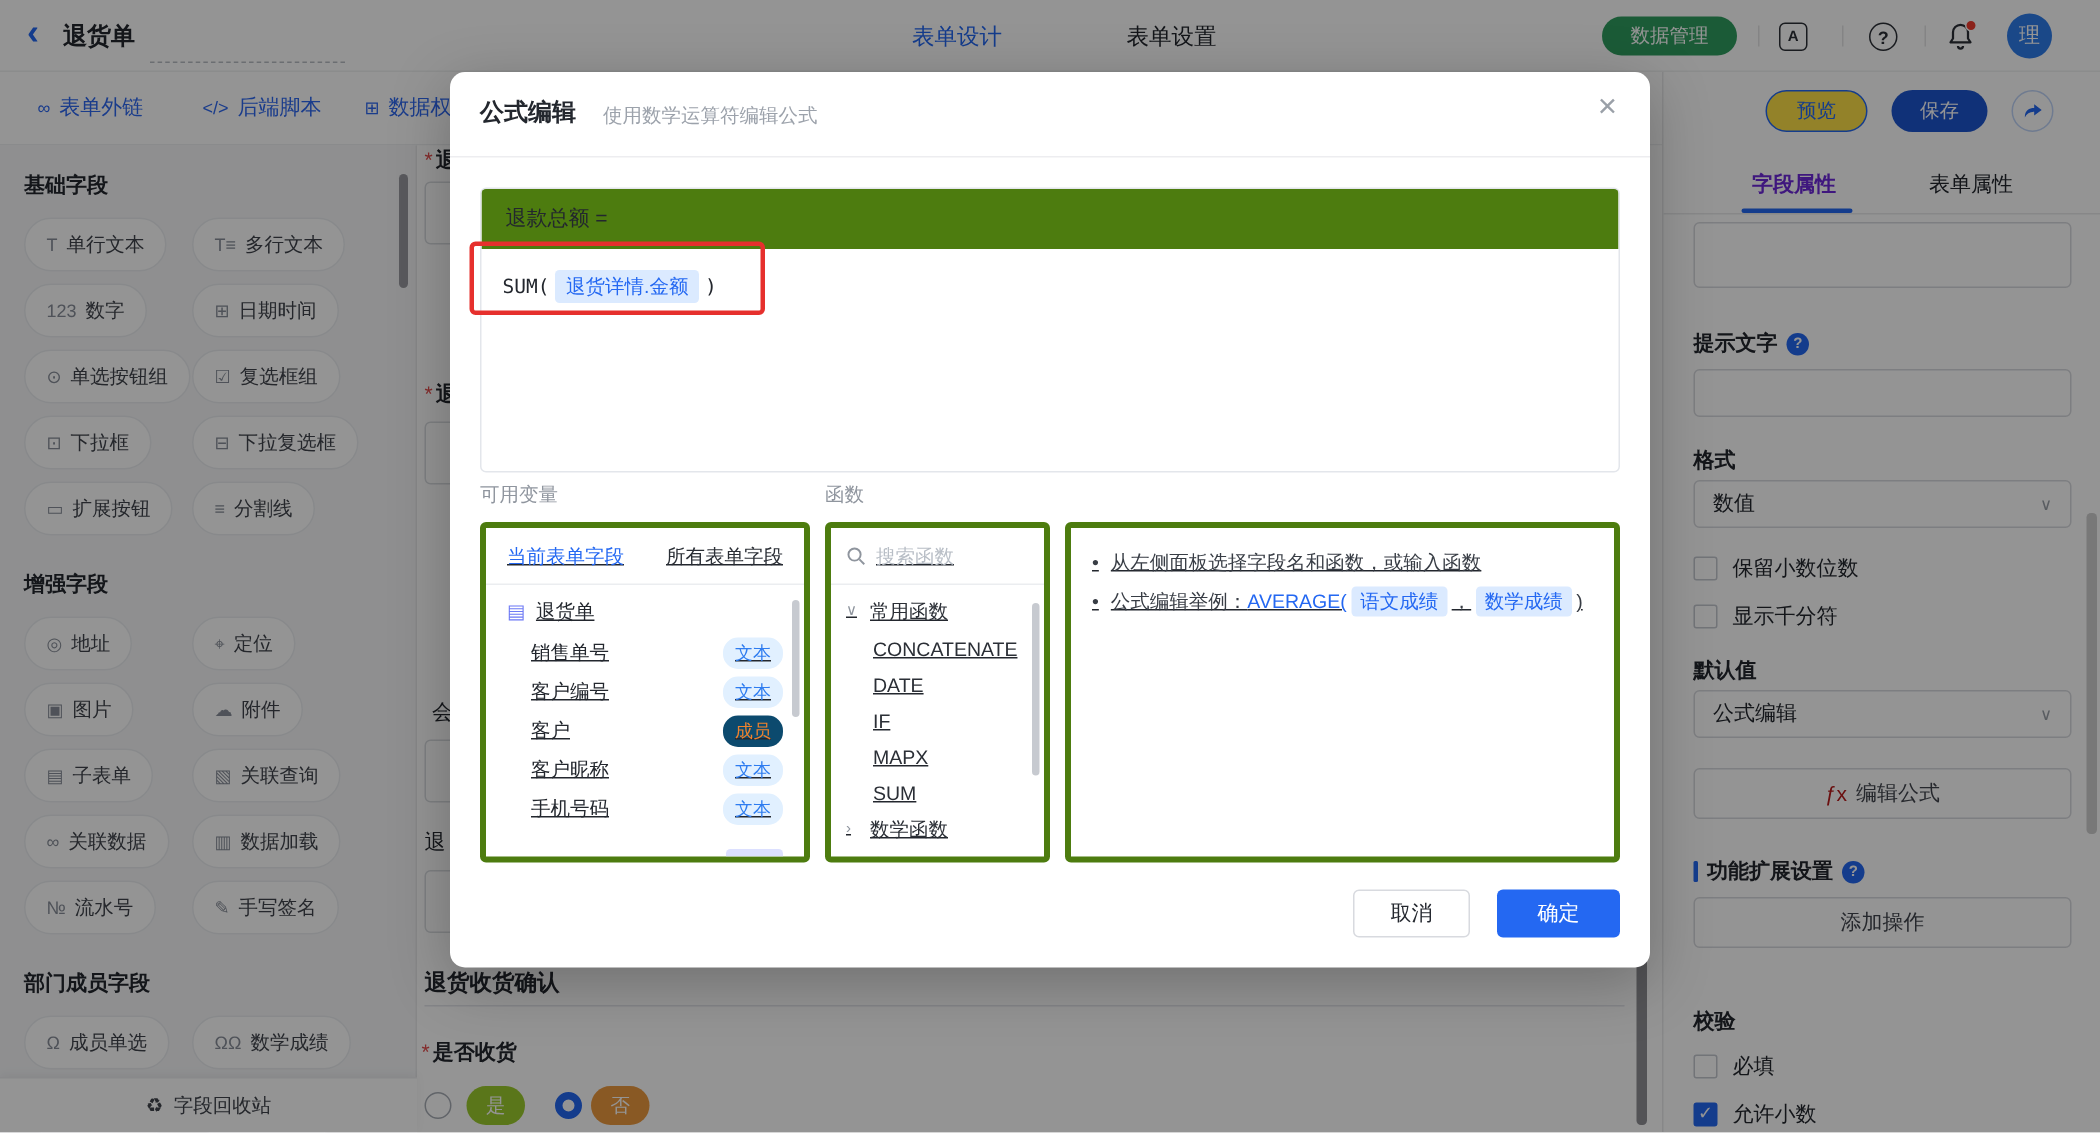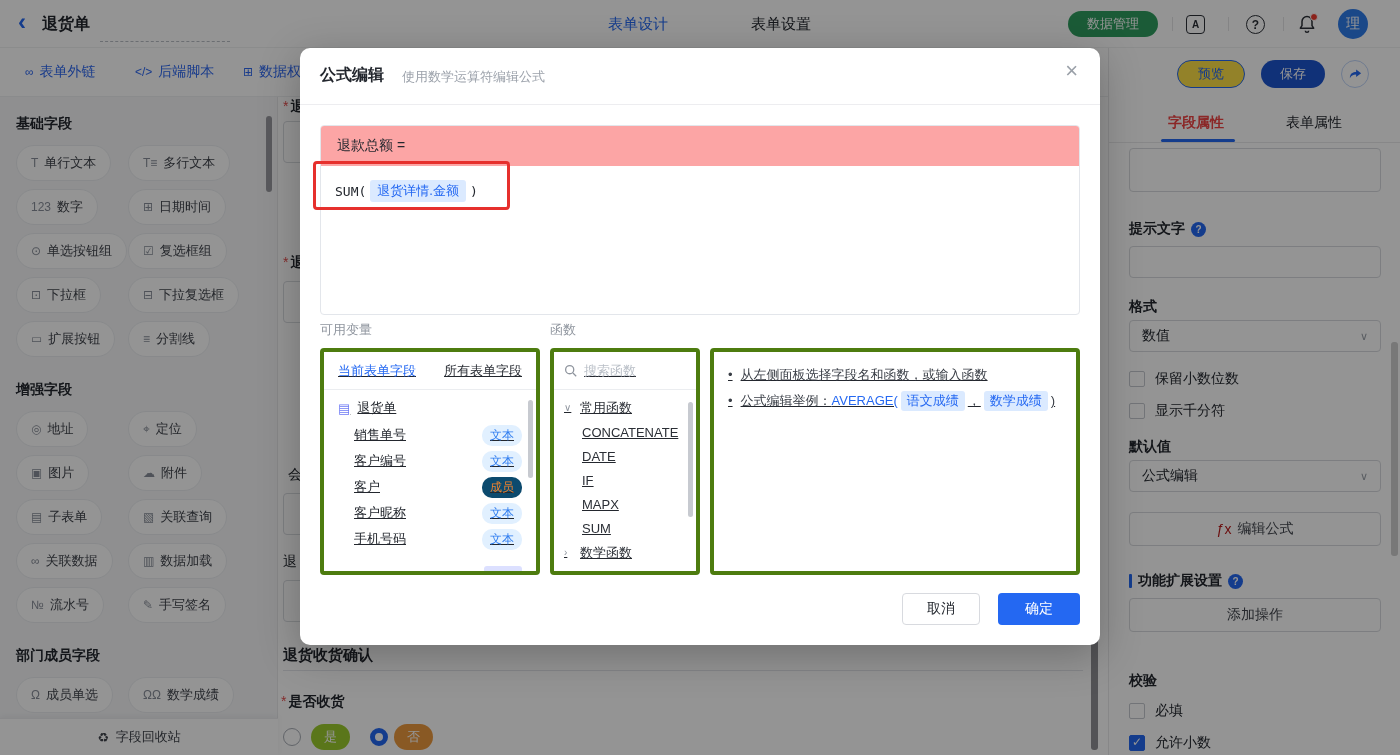--- a/index.html
+++ b/index.html
@@ -54,21 +54,21 @@
   .radio-row { position:absolute; left:5px; top:627px; display:flex; align-items:center; }
   .radio { width:18px; height:18px; border-radius:50%; background:#fff; }
   .radio.off { border:1.5px solid #a8adb5; }
   .radio.on { border:5px solid #2468f2; }
   .opt-pill { height:26px; border-radius:13px; padding:0 13px; color:#fff; font-size:13px; display:flex; align-items:center; }
   .cv-thumb { position:absolute; left:813px; top:138px; width:7px; height:515px; background:#8f8f94; border-radius:3px; }
 
   
   .rpanel { position:absolute; left:1108px; top:48px; width:292px; height:707px; background:#fff; border-left:1px solid #e8e9eb; z-index:1; }
   .rp-tab { position:absolute; top:66px; font-size:14px; }
-  .rp-tab.active { color:#ef4444; font-weight:600; }
+  .rp-tab.active { color:#6d28d9; font-weight:600; }
   .rp-tab.idle { color:#23272e; }
   .rp-underline { position:absolute; left:52px; top:91px; width:74px; height:3px; background:#2468f2; border-radius:2px; }
   .rp-tabline { position:absolute; left:0; top:94px; width:292px; height:1px; background:#e8e9eb; }
   .rp-label { position:absolute; left:20px; font-size:14px; font-weight:600; color:#23272e; display:flex; align-items:center; gap:6px; }
   .rp-input { position:absolute; left:20px; width:252px; border:1px solid #d8dadf; border-radius:4px; background:#fff; }
   .rp-select { position:absolute; left:20px; width:252px; height:32px; border:1px solid #d8dadf; border-radius:4px; background:#fff; display:flex; align-items:center; padding:0 12px; font-size:14px; color:#23272e; }
   .rp-select .chev { margin-left:auto; color:#9aa0a8; font-size:11px; }
   .rp-btn { position:absolute; left:20px; width:252px; height:34px; border:1px solid #d8dadf; border-radius:4px; background:#fff; display:flex; align-items:center; justify-content:center; gap:6px; font-size:14px; color:#42464e; }
   .help-dot { width:15px; height:15px; border-radius:50%; background:#2468f2; color:#fff; font-size:10px; font-weight:700; display:inline-flex; align-items:center; justify-content:center; }
   .cb-group { position:absolute; left:20px; display:flex; flex-direction:column; gap:14px; }
@@ -80,21 +80,21 @@
   .rp-thumb { position:absolute; left:282px; top:294px; width:7px; height:214px; background:#cfcfcf; border-radius:3px; }
 
   
   .overlay { position:absolute; left:0; top:0; width:1400px; height:755px; background:rgba(0,0,0,.42); z-index:5; }
   .modal { position:absolute; left:300px; top:48px; width:800px; height:597px; background:#fff; border-radius:10px; z-index:10; box-shadow:0 10px 40px rgba(0,0,0,.25); }
   .m-title { position:absolute; left:20px; top:17px; font-size:16px; font-weight:700; color:#23272e; }
   .m-sub { position:absolute; left:102px; top:20px; font-size:13px; color:#9ca2ab; }
   .m-close { position:absolute; right:22px; top:12px; font-size:22px; color:#9aa0a8; line-height:1; }
   .m-hdiv { position:absolute; left:0; top:56px; width:800px; height:1px; background:#ededf0; }
   .f-box { position:absolute; left:20px; top:77px; width:760px; height:190px; border:1px solid #e3e6eb; border-radius:4px; overflow:hidden; }
-  .f-head { height:40px; background:#fca5a5; display:flex; align-items:center; padding:0 16px; font-size:14px; color:#23272e; }
+  .f-head { height:40px; background:#4d7c0f; display:flex; align-items:center; padding:0 16px; font-size:14px; color:#23272e; }
   .f-body { padding:14px; font-family:"DejaVu Sans Mono", monospace; font-size:13px; color:#23272e; display:flex; align-items:center; gap:4px; }
   .f-pill { background:#dbeaff; color:#2468f2; border-radius:3px; padding:2px 7px; font-family:"Liberation Sans","DejaVu Sans",sans-serif; font-size:13px; }
   .annot { position:absolute; left:13px; top:113px; width:197px; height:49px; border:3px solid #e6302d; border-radius:4px; z-index:3; pointer-events:none; }
   .panel-label { position:absolute; top:273px; font-size:13px; color:#8f959e; }
   .m-panel { position:absolute; top:300px; height:227px; border:4px solid #4d7c0f; border-radius:4px; background:#fff; overflow:hidden;text-decoration:underline; }
   .var-tabs { height:38px; border-bottom:1px solid #ebedf0; display:flex; }
   .var-tab { flex:1; display:flex; align-items:center; justify-content:center; font-size:13px; }
   .var-tab.active { color:#2468f2; }
   .var-tab.idle { color:#2b2f36; }
   .tree-root { display:flex; align-items:center; gap:7px; height:28px; padding-left:14px; font-size:13px; color:#23272e; margin-top:4px; }

